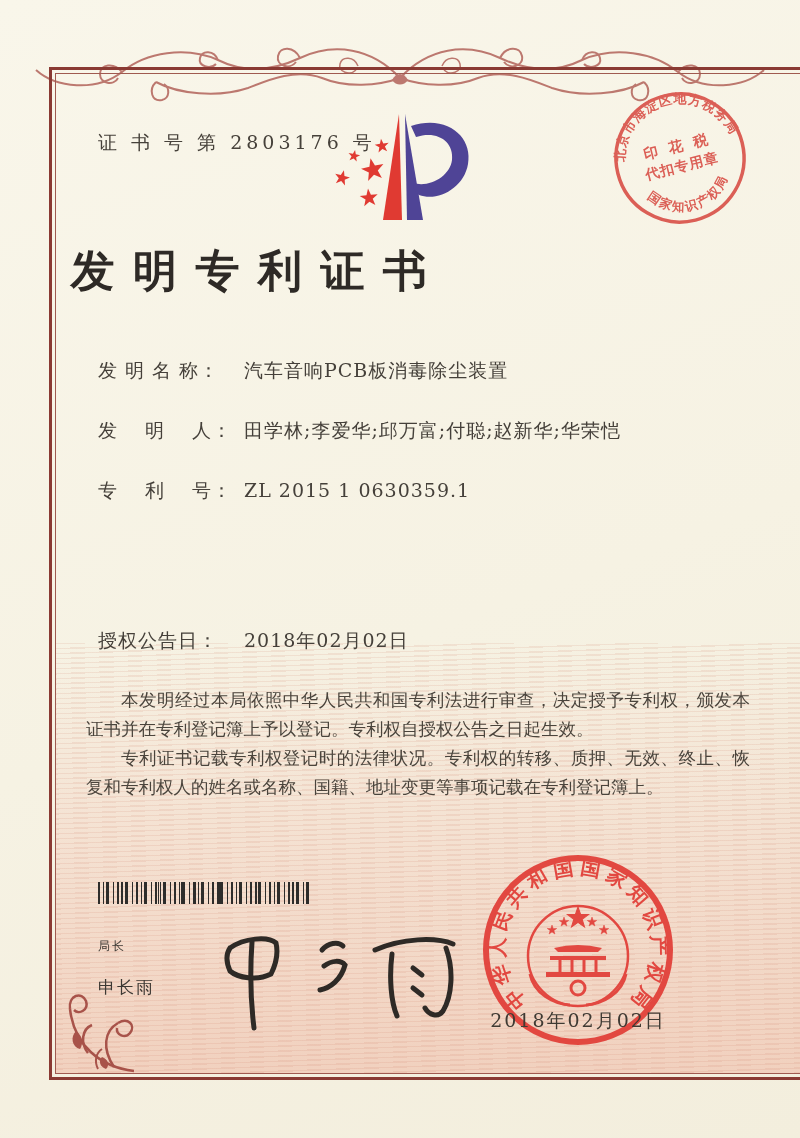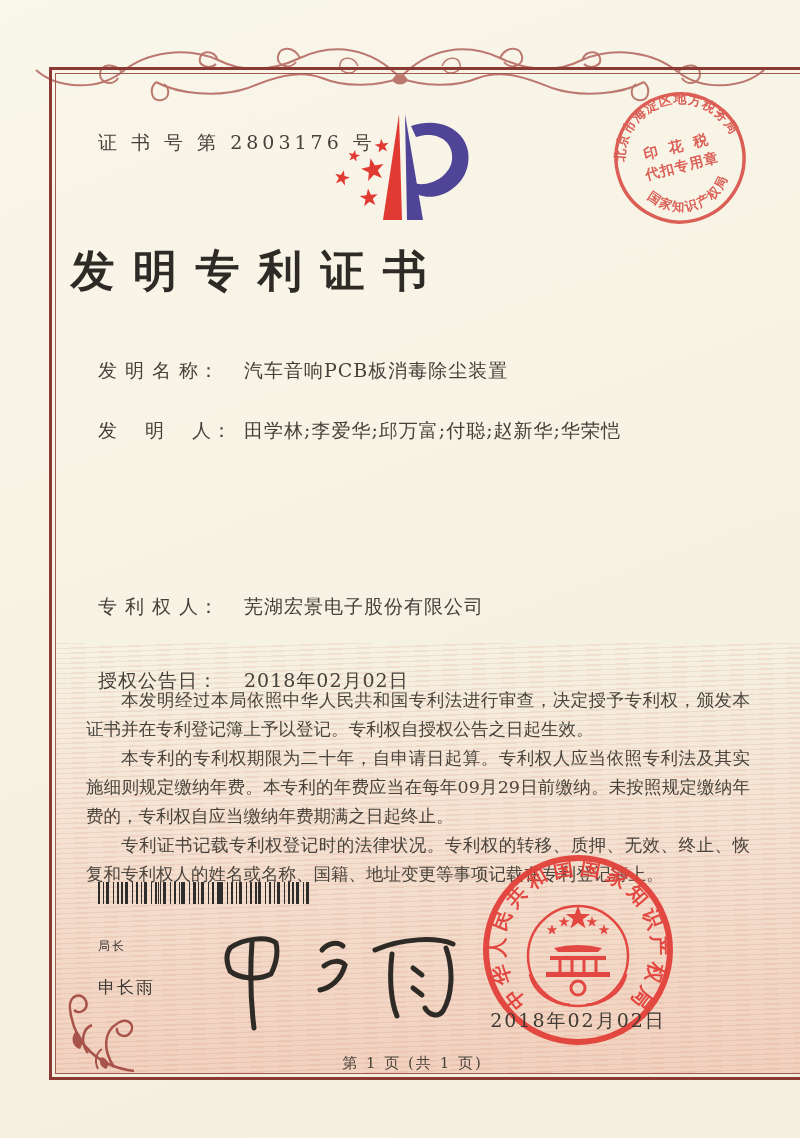--- a/index.html
+++ b/index.html
@@ -39,21 +39,21 @@
   .tax-stamp{position:absolute;left:548px;top:8px;width:160px;height:160px;transform:rotate(-14deg);opacity:.92;}
   .title{
     position:absolute;left:0;right:0;top:172px;text-align:left;
     font-size:44px;font-weight:bold;color:#2e2a26;
     letter-spacing:0.42em;text-indent:0.42em;white-space:nowrap;
   }
   .field{
     position:absolute;left:46px;font-size:19px;color:#45403a;white-space:pre;letter-spacing:1px;
   }
   .field .lbl{display:inline-block;min-width:146px;}
-  .f0{top:288px}.f1{top:348px}.f2{top:408px}.f3{top:466px}.f4{top:524px}.f5{top:598px}
+  .f0{top:288px}.f1{top:348px}.f2{top:408px}.f3{top:466px}.f4{top:524px}.f5{top:558px}
   .paras{
     position:absolute;left:34px;width:664px;top:616px;
     font-size:17.5px;line-height:29px;color:#4a443c;text-align:justify;
   }
   .paras p{margin:0;text-indent:2em;}
   .barcode{
     position:absolute;left:46px;top:812px;width:212px;height:22px;
     background:
       repeating-linear-gradient(90deg, transparent 0 9px, #2e2d2b 9px 11px, transparent 11px 23px, #2e2d2b 23px 24px, transparent 24px 37px),
       repeating-linear-gradient(90deg,#2e2d2b 0 2px,transparent 2px 5px,#2e2d2b 5px 6px,transparent 6px 8px,#2e2d2b 8px 11px,transparent 11px 15px,#2e2d2b 15px 16px,transparent 16px 19px);
@@ -136,26 +136,25 @@
         <textPath href="#ts-bot" startOffset="50%" text-anchor="middle">国家知识产权局</textPath>
       </text>
       <text x="80" y="73" text-anchor="middle" font-size="14.5" font-weight="bold" fill="#d9534a" letter-spacing="3">印 花 税</text>
       <text x="80" y="93" text-anchor="middle" font-size="14" font-weight="bold" fill="#d9534a" letter-spacing="1">代扣专用章</text>
     </svg>
 
     <div class="title">发明专利证书</div>
 
     <div class="field f0"><span class="lbl">发 明 名 称：</span><span>汽车音响PCB板消毒除尘装置</span></div>
     <div class="field f1"><span class="lbl">发　 明　 人：</span><span>田学林;李爱华;邱万富;付聪;赵新华;华荣恺</span></div>
-    <div class="field f4"><span class="lbl">专 利 权 人：</span><span>芜湖宏景电子股份有限公司</span></div>
+    <div class="field f2"><span class="lbl">专　 利　 号：</span><span>ZL 2015 1 0630359.1</span></div>
     <div class="field f5"><span class="lbl">授权公告日：</span><span>2018年02月02日</span></div>
 
     <div class="paras">
       <p>本发明经过本局依照中华人民共和国专利法进行审查，决定授予专利权，颁发本证书并在专利登记簿上予以登记。专利权自授权公告之日起生效。</p>
-      <p>本专利的专利权期限为二十年，自申请日起算。专利权人应当依照专利法及其实施细则规定缴纳年费。本专利的年费应当在每年09月29日前缴纳。未按照规定缴纳年费的，专利权自应当缴纳年费期满之日起终止。</p>
       <p>专利证书记载专利权登记时的法律状况。专利权的转移、质押、无效、终止、恢复和专利权人的姓名或名称、国籍、地址变更等事项记载在专利登记簿上。</p>
     </div>
 
     <div class="barcode"></div>
 
     <div class="sig-title">局长</div>
     <div class="sig-name">申长雨</div>
 
     <svg class="signature" viewBox="0 0 260 130">
       <g stroke="#2e2a26" stroke-width="5" fill="none" stroke-linecap="round">
@@ -197,21 +196,20 @@
         <rect x="66" y="120" width="64" height="5" stroke="none"></rect>
         <circle cx="98" cy="136" r="7" fill="none" stroke-width="3"></circle>
         <g fill="none" stroke-width="3">
           <path d="M50,122 C54,142 74,152 90,153"></path>
           <path d="M146,122 C142,142 122,152 106,153"></path>
         </g>
       </g>
     </svg>
     <div class="seal-date">2018年02月02日</div>
 
-    <div class="footer">第 1 页 (共 1 页)</div>
 
     <svg class="corner-flourish" viewBox="0 0 86 92">
       <g stroke="#a8534a" fill="none" stroke-width="2.5">
         <path d="M80,88 C46,84 20,62 16,26"></path>
         <path d="M16,26 C14,12 28,8 32,18 C35,27 25,32 20,27"></path>
         <path d="M60,84 C48,66 50,48 64,40"></path>
         <path d="M64,40 C74,34 82,42 76,50 C71,56 62,52 63,45"></path>
         <path d="M34,70 C26,60 28,46 38,42"></path>
         <path d="M44,86 C40,78 42,70 48,66" stroke-width="2"></path>
         <path d="M22,48 C28,52 30,60 26,66 C18,64 16,54 22,48" fill="#a8534a" stroke="none"></path>

